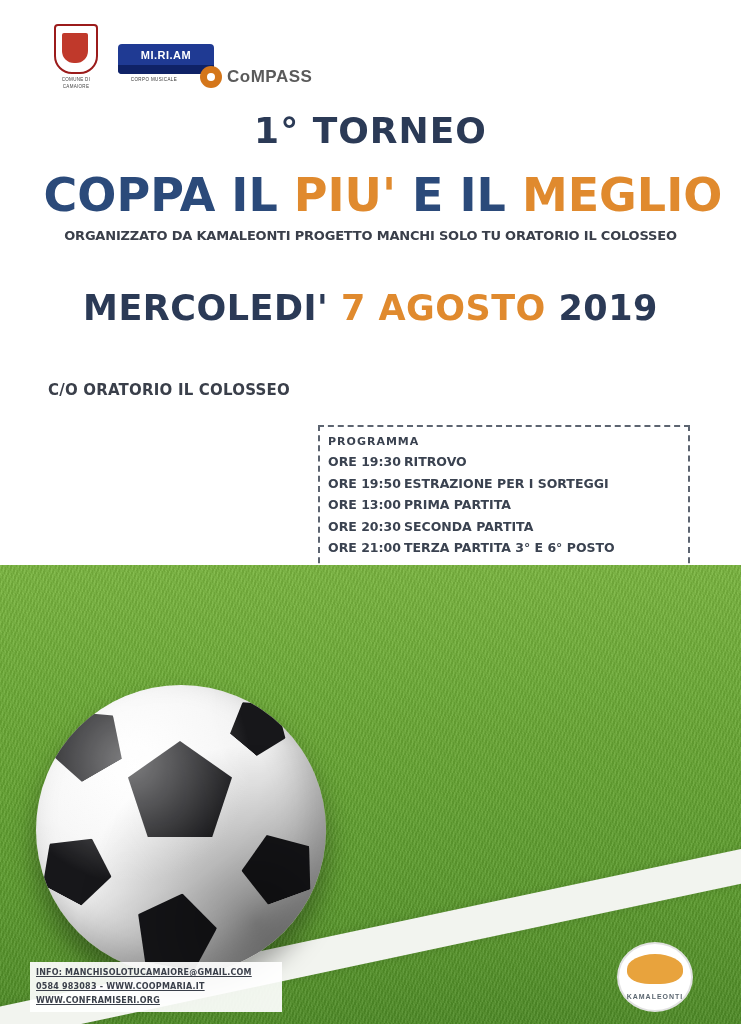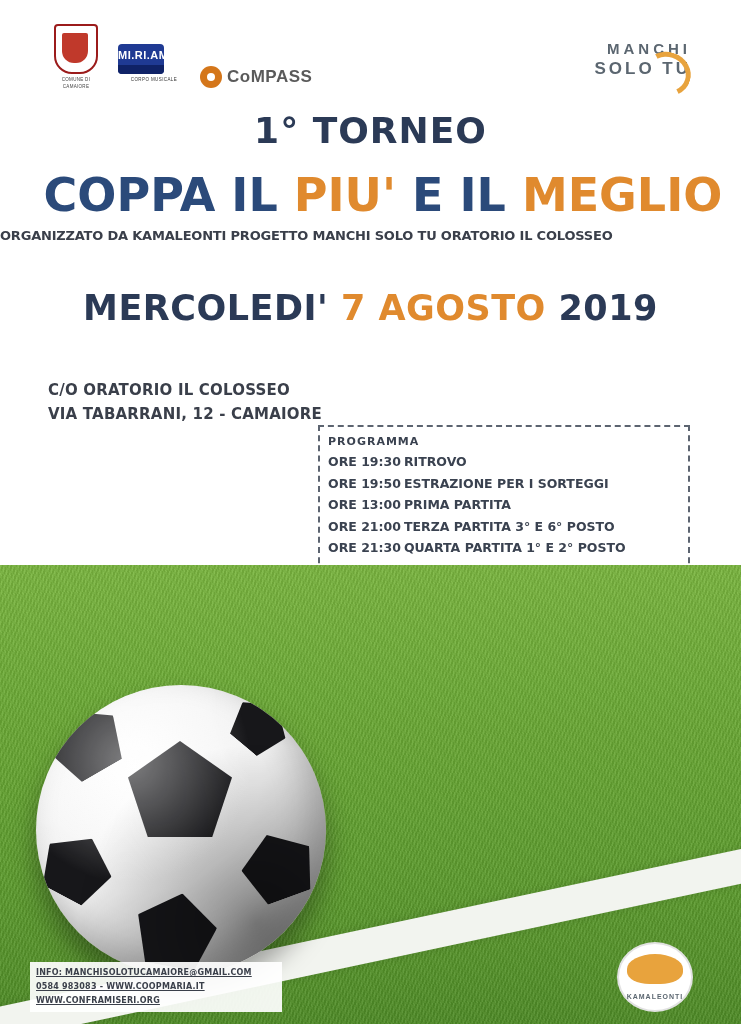--- a/index.html
+++ b/index.html
@@ -64,26 +64,27 @@
   }
 
   
   .logo-blue {
     left: 118px;
     top: 26px;
     width: 72px;
     height: 48px;
   }
   .logo-blue-box {
-    width: 46px;
+    width: 84px;
     height: 30px;
     background: #1f3a93;
     border-radius: 4px;
     position: relative;
     overflow: hidden;
+    padding-left: 12px;
   }
   .logo-blue-box .lbl {
     position: absolute;
     left: 0; right: 0; top: 5px;
     text-align: center;
     color: #ffffff;
     font-size: 11px;
     font-weight: bold;
     letter-spacing: .5px;
   }
@@ -191,21 +192,21 @@
     letter-spacing: 0px;
     white-space: nowrap;
     padding-left: 25px;
   }
   .title-2 .blue { color: #2b4a7a; }
   .title-2 .orange { color: #e08a2e; }
   .subtitle {
     position: absolute;
     top: 228px;
     left: 0; right: 0;
-    text-align: left;
+    text-align: center;
     font-family: "DejaVu Sans", sans-serif;
     font-size: 13px;
     font-weight: bold;
     color: #3a3f4a;
     letter-spacing: -0.2px;
   }
   .date-line {
     position: absolute;
     top: 288px;
     left: 0; right: 0;
@@ -422,55 +423,52 @@
         <div class="bar2"></div>
       </div>
       <div class="logo-blue-sub">CORPO MUSICALE</div>
     </div>
 
     <div class="logo logo-compass">
       <span class="compass-mark"></span>
       <span class="compass-word">CoMPASS</span>
     </div>
 
-    <div class="logo logo-manchi">
-      <div class="manchi-l1">MANCHI</div>
-      <div class="manchi-l2">SOLO TU</div>
-      <div class="manchi-swoosh"></div>
-    </div>
 
   </div>
 
   <div class="title-1">1° TORNEO</div>
 
   <div class="title-2">
     <span class="blue">COPPA IL </span><span class="orange">PIU'</span><span class="blue"> E IL </span><span class="orange">MEGLIO</span>
   </div>
 
   <div class="subtitle">ORGANIZZATO DA KAMALEONTI PROGETTO MANCHI SOLO TU ORATORIO IL COLOSSEO</div>
 
   <div class="date-line">
     <span>MERCOLEDI' </span><span class="accent">7 AGOSTO</span><span> 2019</span>
   </div>
 
   <div class="venue">
     <div>C/O ORATORIO IL COLOSSEO</div>
-    <div>VIA TABARRANI, 12 - CAMAIORE</div>
   </div>
 
   <div class="programme">
     <div class="programme-title">PROGRAMMA</div>
     <div class="prog-row">
       <span class="t">ORE 19:30</span><span>RITROVO</span>
     </div>
     <div class="prog-row">
       <span class="t">ORE 19:50</span><span>ESTRAZIONE PER I SORTEGGI</span>
     </div>
     <div class="prog-row">
       <span class="t">ORE 13:00</span><span>PRIMA PARTITA</span>
+    </div>
+    <div class="prog-row">
+      <span class="t">ORE 20:30</span><span>SECONDA PARTITA</span>
     </div>
     <div class="prog-row">
       <span class="t">ORE 21:00</span><span>TERZA PARTITA  3° E 6° POSTO</span>
     </div>
     <div class="prog-row">
       <span class="t">ORE 21:30</span><span>QUARTA PARTITA  1° E 2° POSTO</span>
     </div>
     <div class="prog-row">
       <span class="t">ORE 22:00</span><span>PARTITA VINCITORE</span>
     </div>

